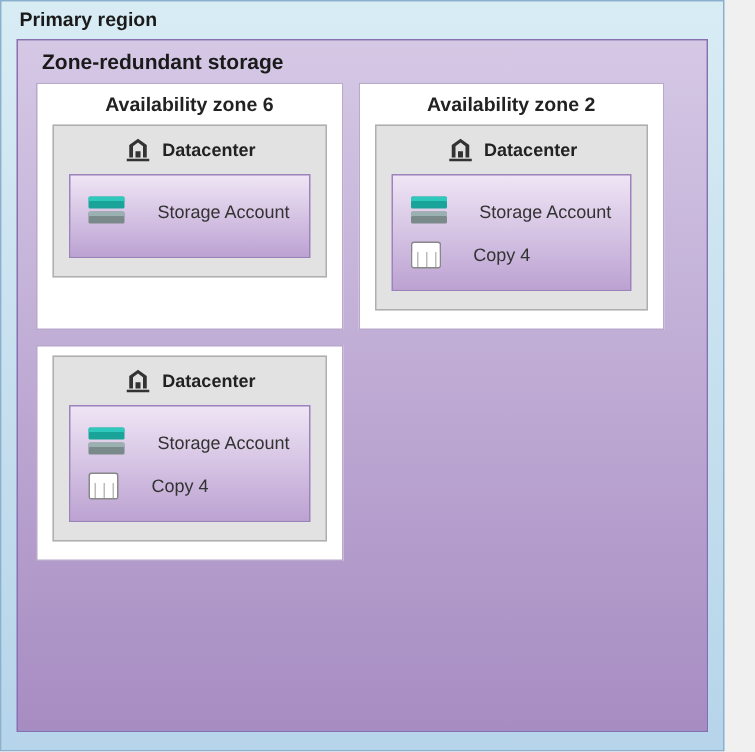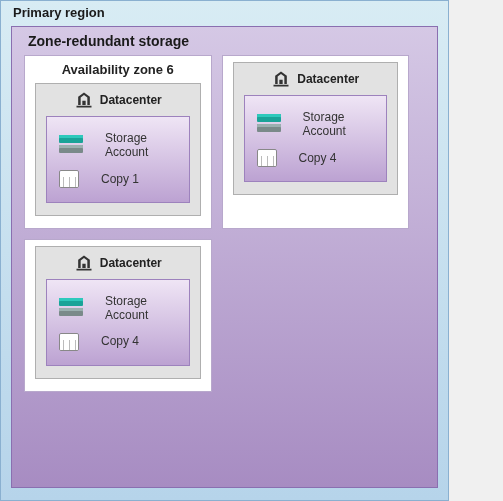--- a/index.html
+++ b/index.html
@@ -3,21 +3,21 @@
 <meta charset="utf-8">
 <style>
   * { box-sizing: border-box; margin: 0; padding: 0; }
   body {
     font-family: "Segoe UI", Arial, sans-serif;
     width: 503px;
     height: 501px;
     background: #f0f0f0;
   }
   .primary-region {
-    width: 449px;
+    width: 483px;
     height: 501px;
     background: linear-gradient(180deg, #d8ecf4 0%, #b6d4ea 100%);
     border: 1px solid #8ab0d0;
     padding: 4px 10px 10px 10px;
   }
   .primary-title {
     font-size: 13px;
     font-weight: 600;
     color: #1a1a1a;
     margin-bottom: 6px;
@@ -137,25 +137,46 @@
             <span class="dc-label">Datacenter</span>
           </div>
           <div class="storage-card">
             <div class="row">
               <div class="icon-storage">
                   <div class="bar1"></div>
                   <div class="bar2"></div>
                 </div>
               <div class="row-label">Storage Account</div>
             </div>
+          </div>
+        </div>
+      </div>
+
+      <div class="zone">
+        <div class="zone-title">Availability zone 2</div>
+        <div class="datacenter">
+          <div class="dc-header">
+            <svg class="icon-dc" viewBox="0 0 24 24">
+              <path fill="#333" d="M3 21h18v-2H3v2zm2-3h3V9l4-3 4 3v9h3V8l-7-5-7 5v10zm5 0h4v-5h-4v5z"></path>
+            </svg>
+            <span class="dc-label">Datacenter</span>
+          </div>
+          <div class="storage-card">
+            <div class="row">
+              <div class="icon-storage">
+                  <div class="bar1"></div>
+                  <div class="bar2"></div>
+                </div>
+              <div class="row-label">Storage Account</div>
+            </div>
             <div class="row">
               <div class="icon-copy">
                   <div class="hline"></div>
                 </div>
-              <div class="row-label">Copy 1</div>
+              <div class="row-label">Copy 4</div>
             </div>
           </div>
         </div>
       </div>
 
       <div class="zone">
         <div class="datacenter">
           <div class="dc-header">
             <svg class="icon-dc" viewBox="0 0 24 24">
               <path fill="#333" d="M3 21h18v-2H3v2zm2-3h3V9l4-3 4 3v9h3V8l-7-5-7 5v10zm5 0h4v-5h-4v5z"></path>
@@ -173,41 +194,15 @@
             <div class="row">
               <div class="icon-copy">
                   <div class="hline"></div>
                 </div>
               <div class="row-label">Copy 4</div>
             </div>
           </div>
         </div>
       </div>
 
-      <div class="zone">
-        <div class="datacenter">
-          <div class="dc-header">
-            <svg class="icon-dc" viewBox="0 0 24 24">
-              <path fill="#333" d="M3 21h18v-2H3v2zm2-3h3V9l4-3 4 3v9h3V8l-7-5-7 5v10zm5 0h4v-5h-4v5z"></path>
-            </svg>
-            <span class="dc-label">Datacenter</span>
-          </div>
-          <div class="storage-card">
-            <div class="row">
-              <div class="icon-storage">
-                  <div class="bar1"></div>
-                  <div class="bar2"></div>
-                </div>
-              <div class="row-label">Storage Account</div>
-            </div>
-            <div class="row">
-              <div class="icon-copy">
-                  <div class="hline"></div>
-                </div>
-              <div class="row-label">Copy 4</div>
-            </div>
-          </div>
-        </div>
-      </div>
-
     </div>
   </div>
 </div>
 
 </body></html>

